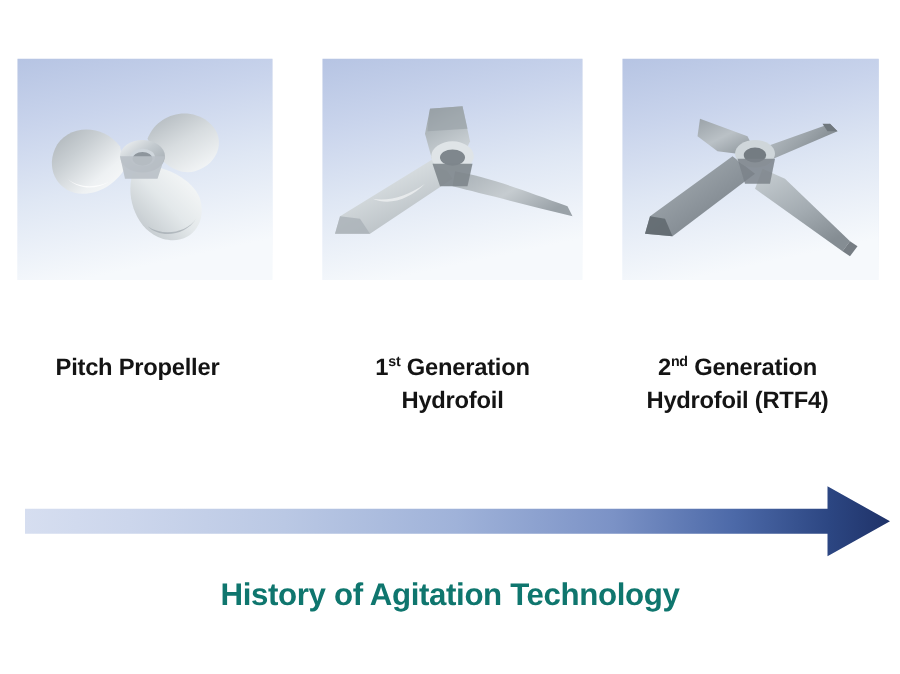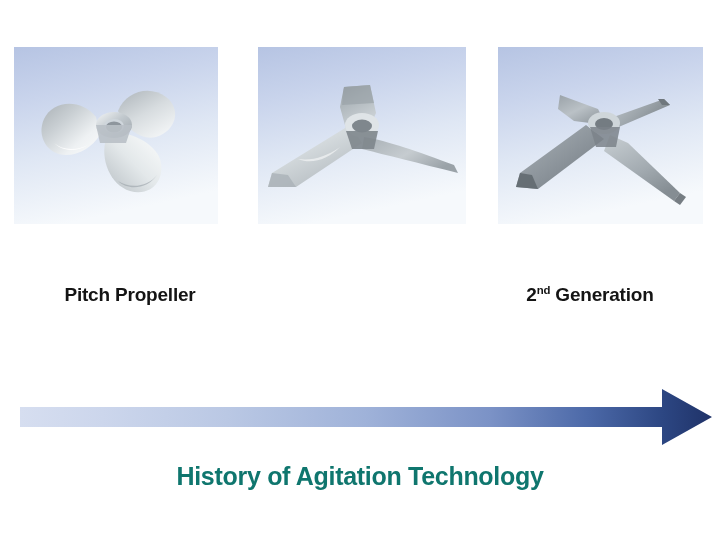--- a/index.html
+++ b/index.html
@@ -46,21 +46,21 @@
     line-height: 26px;
     letter-spacing: -0.2px;
     font-family: "Liberation Sans", sans-serif;
   }
   .caption sup {
     font-size: 0.60em;
     vertical-align: super;
     line-height: 0;
     font-weight: bold;
   }
-  .cap-1 { left: 20px;   top: 282px; width: 220px; }
+  .cap-1 { left: 0;   top: 282px; width: 220px; }
   .cap-2 { left: 250px; top: 282px; width: 224px; }
   .cap-3 { left: 478px; top: 282px; width: 224px; }
 
   
   #arrow-wrap {
     position: absolute;
     left: 18px;
     top: 386px;
     width: 696px;
     height: 62px;
@@ -224,25 +224,32 @@
       <path d="M92 80 L98 100 L118 100 L122 80 Z" fill="#7b838a" opacity="0.85"></path>
     </svg>
   </div>
 
   <div class="caption cap-1">
     <div>
       <span>Pitch Propeller</span><sup></sup><span></span>
     </div>
   </div>
 
+  <div class="caption cap-2">
+    <div>
+      <span>1</span><sup>st</sup><span> Generation</span>
+    </div>
+    <div>Hydrofoil</div>
+  </div>
 
   <div class="caption cap-3">
     <div>
       <span>2</span><sup>nd</sup><span> Generation</span>
     </div>
+    <div>Hydrofoil (RTF4)</div>
   </div>
 
   <div id="arrow-wrap">
     <svg viewBox="0 0 696 62" preserveAspectRatio="none">
       <defs>
         <linearGradient id="arrowGrad" x1="0" y1="0" x2="1" y2="0">
           <stop offset="0%" stop-color="#d6def0"></stop>
           <stop offset="12%" stop-color="#ccd6ec"></stop>
           <stop offset="30%" stop-color="#bac8e4"></stop>
           <stop offset="50%" stop-color="#9fb2d9"></stop>

